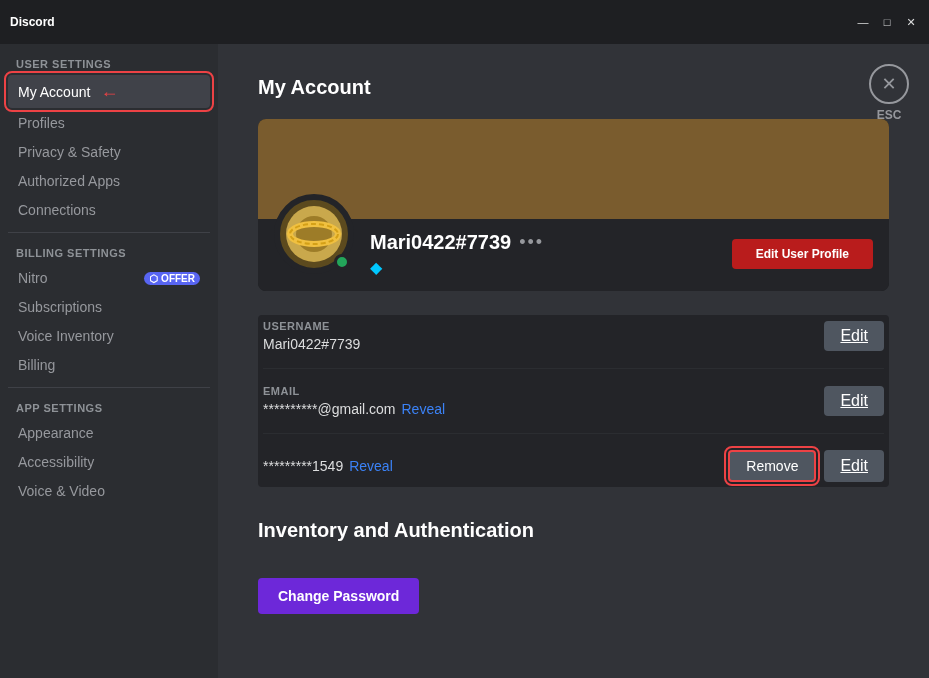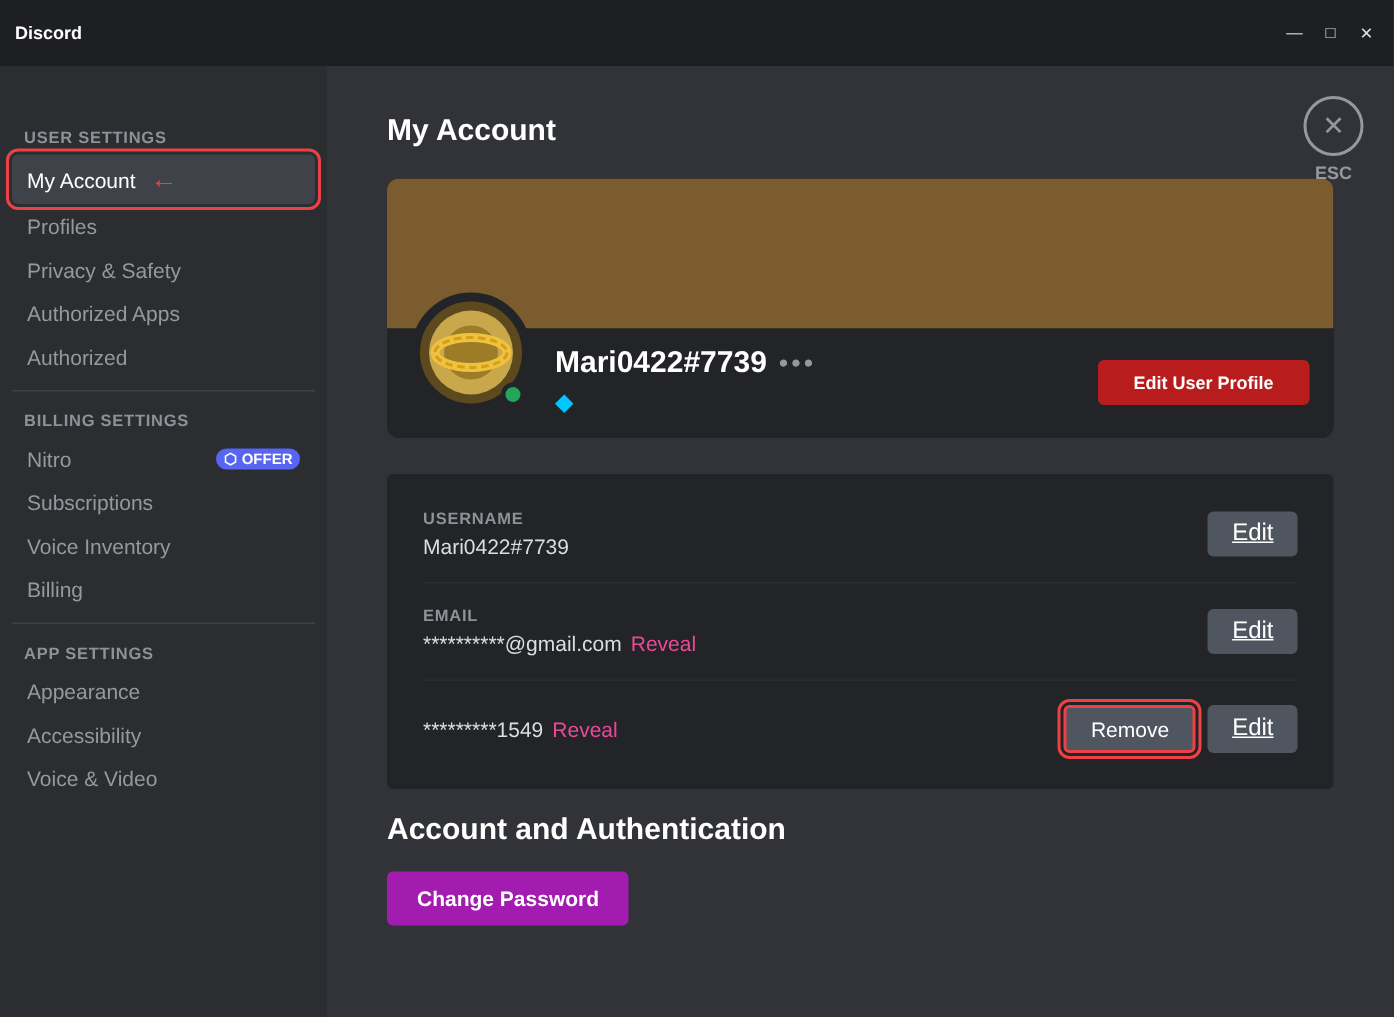--- a/index.html
+++ b/index.html
@@ -44,21 +44,21 @@
     }
     .app-body {
       display: flex;
       flex: 1;
       overflow: hidden;
     }
     
     .sidebar {
       width: 218px;
       background: #2b2d31;
-      padding: 28px 8px;
+      padding: 0 8px;
       overflow-y: auto;
       flex-shrink: 0;
     }
     .sidebar-section-label {
       font-size: 11px;
       font-weight: 700;
       color: #8e9297;
       text-transform: uppercase;
       letter-spacing: 0.5px;
       padding: 6px 8px 4px 8px;
@@ -189,22 +189,22 @@
       padding: 8px 24px;
       font-size: 12px;
       font-weight: 600;
       cursor: pointer;
       white-space: nowrap;
     }
     
     .info-section {
       background: #232428;
       border-radius: 4px;
-      padding: 24px;
-      margin-bottom: 16px;
+      padding: 5px;
+      margin-bottom: 32px;
     }
     .info-field {
       margin-bottom: 16px;
       padding-bottom: 16px;
       border-bottom: 1px solid #2b2d31;
       display: flex;
       align-items: center;
       justify-content: space-between;
     }
     .info-field:last-child {
@@ -224,21 +224,21 @@
       margin-bottom: 4px;
     }
     .info-field-value {
       font-size: 14px;
       color: #dcddde;
       display: flex;
       align-items: center;
       gap: 6px;
     }
     .reveal-link {
-      color: #ec4899;
+      color: #3b82f6;
       font-size: 14px;
       cursor: pointer;
       text-decoration: none;
     }
     .info-field-actions {
       display: flex;
       gap: 8px;
     }
     .field-edit-btn {
       background: #4f5660;
@@ -268,28 +268,29 @@
       outline-offset: 2px;
     }
     
     .section-title {
       font-size: 20px;
       font-weight: 700;
       color: #fff;
       margin-bottom: 16px;
     }
     .change-password-btn {
-      background: #a21caf;
+      background: #6d28d9;
       color: #fff;
       border: none;
       border-radius: 4px;
       padding: 10px 20px;
       font-size: 14px;
       font-weight: 600;
       cursor: pointer;
+      margin-top: 20px;
     }
     
     .esc-button {
       position: absolute;
       top: 20px;
       right: 20px;
       display: flex;
       flex-direction: column;
       align-items: center;
       cursor: pointer;
@@ -348,21 +349,21 @@
     <div class="sidebar-item">
       <span>Profiles</span>
     </div>
     <div class="sidebar-item">
       <span>Privacy &amp; Safety</span>
     </div>
     <div class="sidebar-item">
       <span>Authorized Apps</span>
     </div>
     <div class="sidebar-item">
-      <span>Authorized</span>
+      <span>Connections</span>
     </div>
 
     <hr class="sidebar-divider">
 
     <div class="sidebar-section-label">BILLING SETTINGS</div>
 
     <div class="sidebar-item" style="display:flex;align-items:center;justify-content:space-between;">
       <span>Nitro</span>
       <span class="nitro-badge">
         <span>⬡</span>
@@ -469,17 +470,17 @@
         </div>
         <div class="info-field-actions">
           <button class="field-remove-btn red-box">Remove</button>
           <button class="field-edit-btn">Edit</button>
         </div>
       </div>
 
     </div>
 
     
-    <h2 class="section-title">Account and Authentication</h2>
+    <h2 class="section-title">Inventory and Authentication</h2>
     <button class="change-password-btn">Change Password</button>
 
   </div>
 </div>
 
 </body></html>

